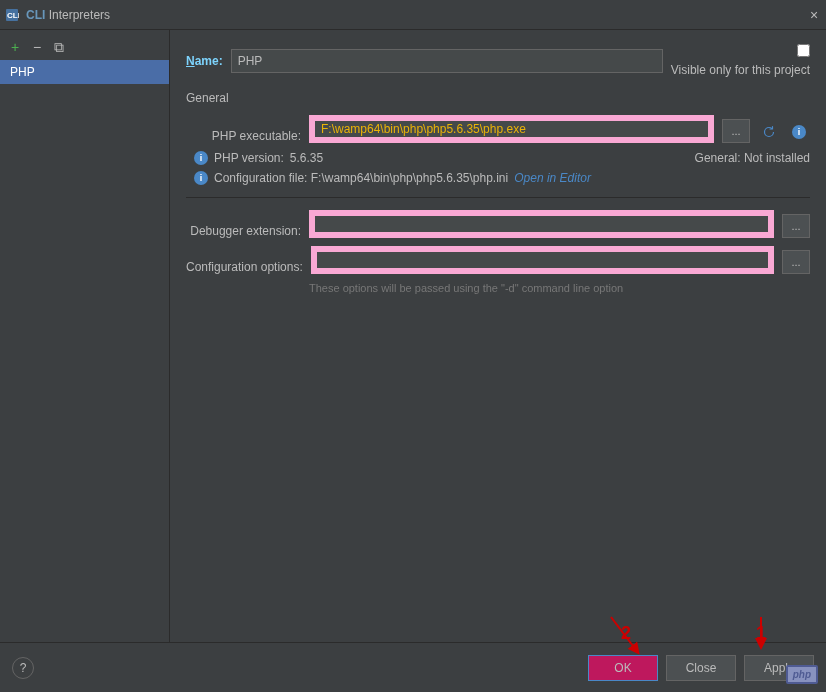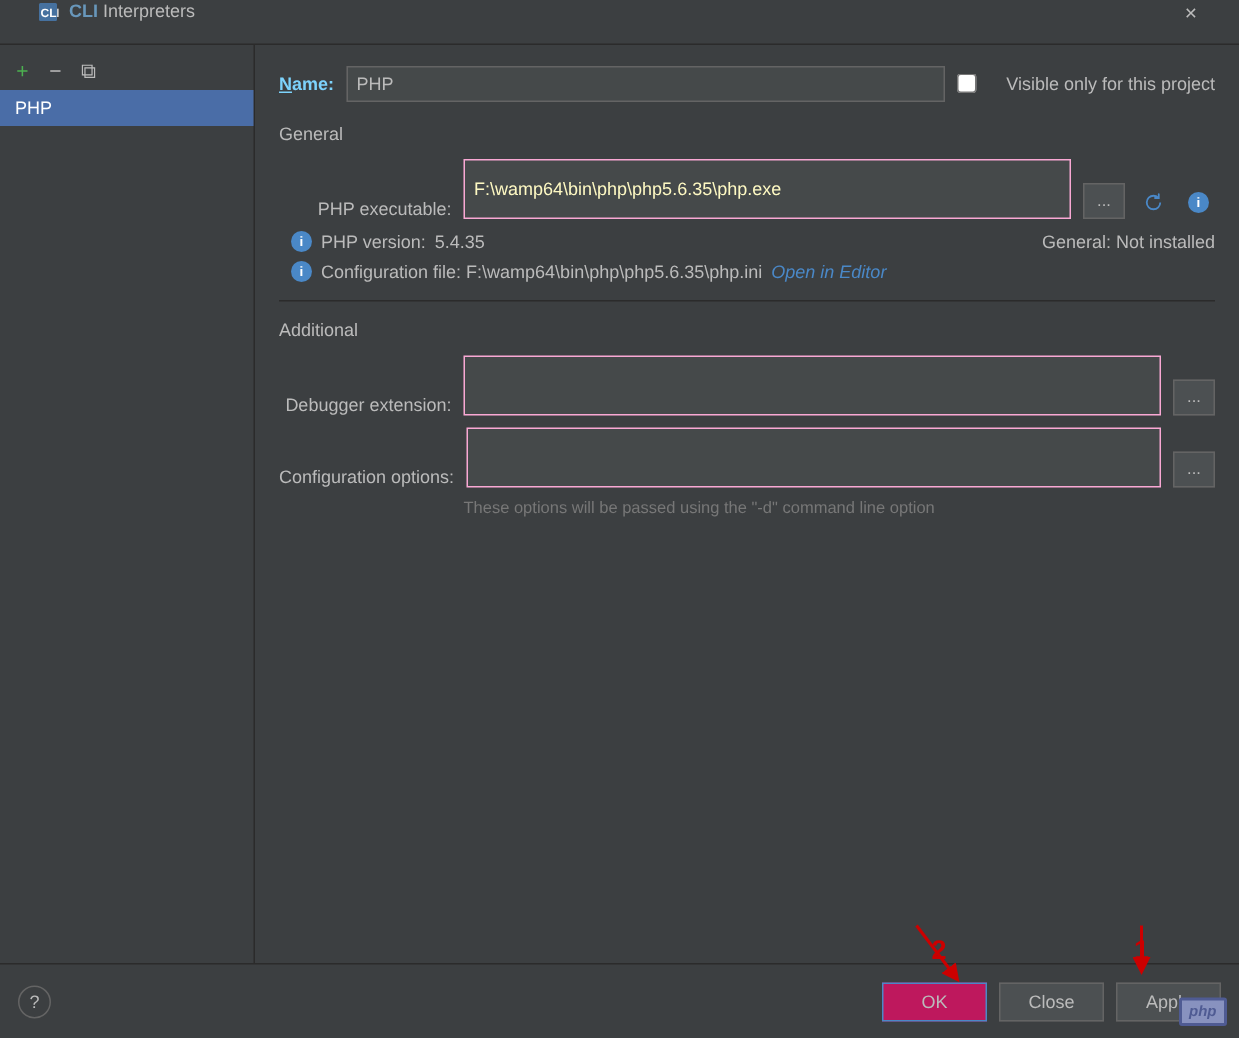--- a/index.html
+++ b/index.html
@@ -11,21 +11,22 @@
       font-size: 12px;
       color: #bbbbbb;
       overflow: hidden;
     }
 
     
     .title-bar {
       background: #3c3f41;
       height: 30px;
       display: flex;
-      padding: 0 24px;
+      align-items: center;
+      padding: 0 4px;
       border-bottom: 1px solid #2b2b2b;
       position: relative;
     }
     .title-bar-icon {
       width: 16px;
       height: 16px;
       margin-right: 6px;
       display: flex;
       align-items: center;
       justify-content: center;
@@ -122,24 +123,25 @@
       background: #45494a;
       border: 1px solid #646464;
       color: #bbbbbb;
       padding: 0 6px;
       font-size: 12px;
       outline: none;
     }
 
     .visible-checkbox-area {
       display: flex;
-      align-items: flex-start;
-      gap: 20px;
+      align-items: flex-end;
+      gap: 6px;
       margin-left: auto;
       white-space: nowrap;
+      flex-direction: column;
     }
     .visible-checkbox-area input[type=checkbox] {
       cursor: pointer;
       accent-color: #4a88c7;
     }
 
     
     .section-heading {
       font-size: 12px;
       color: #bbbbbb;
@@ -155,24 +157,24 @@
       gap: 8px;
     }
     .form-label {
       font-size: 12px;
       color: #bbbbbb;
       min-width: 115px;
       text-align: right;
     }
     .form-input {
       flex: 1;
-      height: 40px;
+      height: 28px;
       background: #45494a;
-      border: 1px solid #f9a8d4;
-      color: #fef9c3;
+      border: 6px solid #f9a8d4;
+      color: #eab308;
       padding: 0 6px;
       font-size: 12px;
       outline: none;
     }
     .browse-btn {
       width: 28px;
       height: 24px;
       background: #4c5052;
       border: 1px solid #646464;
       color: #bbbbbb;
@@ -373,33 +375,32 @@
         </svg>
       </div>
       <div class="icon-btn">
         <div class="info-icon">i</div>
       </div>
     </div>
 
     <div class="info-row">
       <div class="info-icon">i</div>
       <span class="info-text">PHP version:</span>
-      <span class="info-text">5.4.35</span>
+      <span class="info-text">5.6.35</span>
       <span class="debugger-right">General: Not installed</span>
     </div>
 
     <div class="info-row" style="margin-top:6px;">
       <div class="info-icon">i</div>
       <span class="info-text">Configuration file: F:\wamp64\bin\php\php5.6.35\php.ini</span>
       <a class="open-editor-link">Open in Editor</a>
     </div>
 
     <div class="separator"></div>
 
-    <div class="section-heading">Additional</div>
 
     <div class="form-row">
       <label class="form-label">Debugger extension:</label>
       <input class="form-input" type="text" value="" style="">
       <button class="browse-btn">...</button>
     </div>
 
     <div class="form-row">
       <label class="form-label">Configuration options:</label>
       <input class="form-input" type="text" value="" style="">

